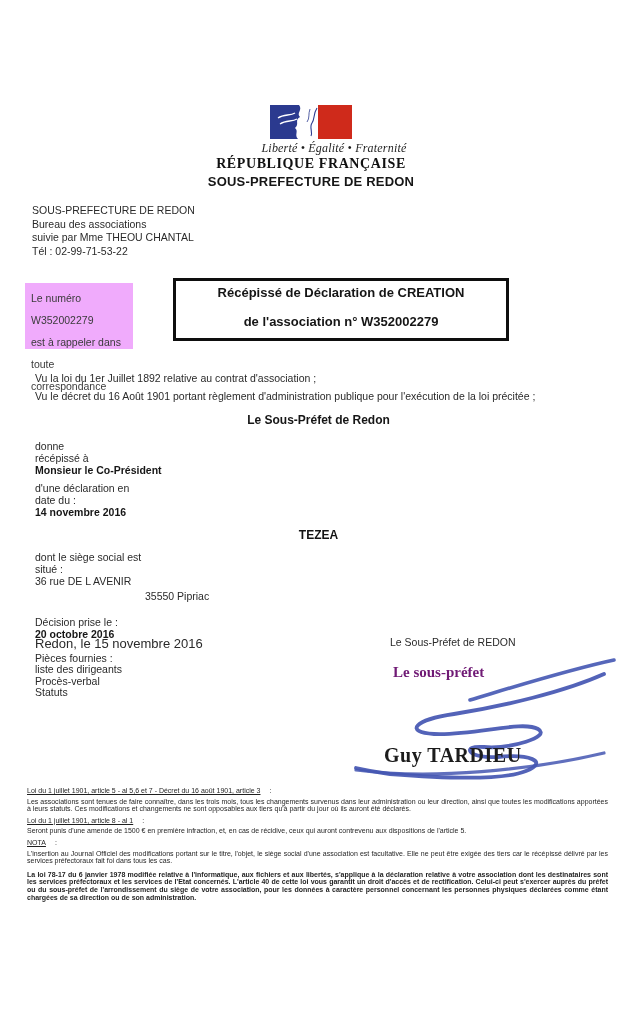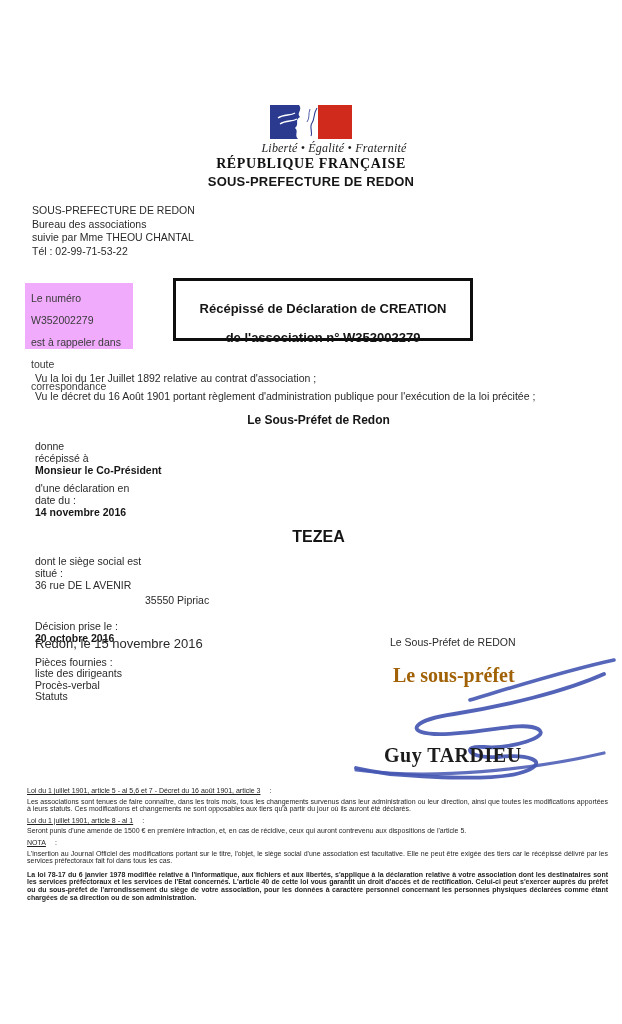--- a/index.html
+++ b/index.html
@@ -32,45 +32,45 @@
   }
   
   .sender { position:absolute; top:204px; left:32px; font-size:10.5px; line-height:13.5px; color:#2a2a2a; }
   
   .number-box {
     position:absolute; top:283px; left:25px; width:108px; height:66px;
     padding:4px 6px; font-size:10.5px; line-height:22px; color:#3a3a3a;
   }
   
   .receipt-box {
-    position:absolute; top:278px; left:173px; width:300px; height:63px;
+    position:absolute; top:278px; left:173px; width:336px; height:63px;
     border:3px solid #0e0e0e; background:#fff;
     text-align:center; font-weight:bold; font-size:13px; color:#151515;
-    padding-top:20px;
+    padding-top:4px;
   }
   .receipt-box .line2 { margin-top:14px; }
   
   .body-text { position:absolute; left:35px; right:20px; top:372px; font-size:10.5px; color:#2a2a2a; }
   .vu { margin-bottom:6px; }
   .center-head { text-align:center; font-weight:bold; font-size:12px; margin:11px 0 13px 0; color:#161616; }
   .row { display:flex; margin-bottom:6px;flex-direction:column; }
   .row .lbl { flex:none; }
   .lbl-w { width:110px; flex:none; }
   .lbl-s { width:71px;  flex:none; }
   .bold { font-weight:bold; color:#161616; }
-  .assoc-title { text-align:center; font-weight:bold; font-size:16px; margin:10px 0 9px 0; color:#141414; }
+  .assoc-title { text-align:center; font-weight:bold; font-size:12px; margin:10px 0 9px 0; color:#141414; }
   .city-line { padding-left:110px; margin-top:-3px; margin-bottom:14px; }
   .decision-row { margin-top:6px; margin-bottom:12px; }
   .pieces-list { line-height:11.5px; }
   
   .closing-left  { position:absolute; top:636px; left:35px;  font-size:13px; color:#2a2a2a; }
   .closing-right { position:absolute; top:636px; left:390px; font-size:10.5px; color:#2a2a2a; }
   .stamp-title {
     position:absolute; top:664px; left:393px;
-    font-family:"Liberation Serif", serif; font-weight:bold; font-size:20px; color:#a16207;
+    font-family:"Liberation Serif", serif; font-weight:bold; font-size:15px; color:#701a75;
   }
   .stamp-name {
     position:absolute; top:744px; left:384px;
     font-family:Liberation Serif, serif; font-weight:bold; font-size:20px; color:#1c1c1c;
     letter-spacing:0.5px;
   }
   .signature-svg { position:absolute; top:656px; left:352px; }
   
   .footer { position:absolute; left:27px; right:14px; top:787px; font-size:7px; line-height:7.6px; color:#1f1f1f; }
   .f-head { margin-bottom:3px; margin-top:4px; }

